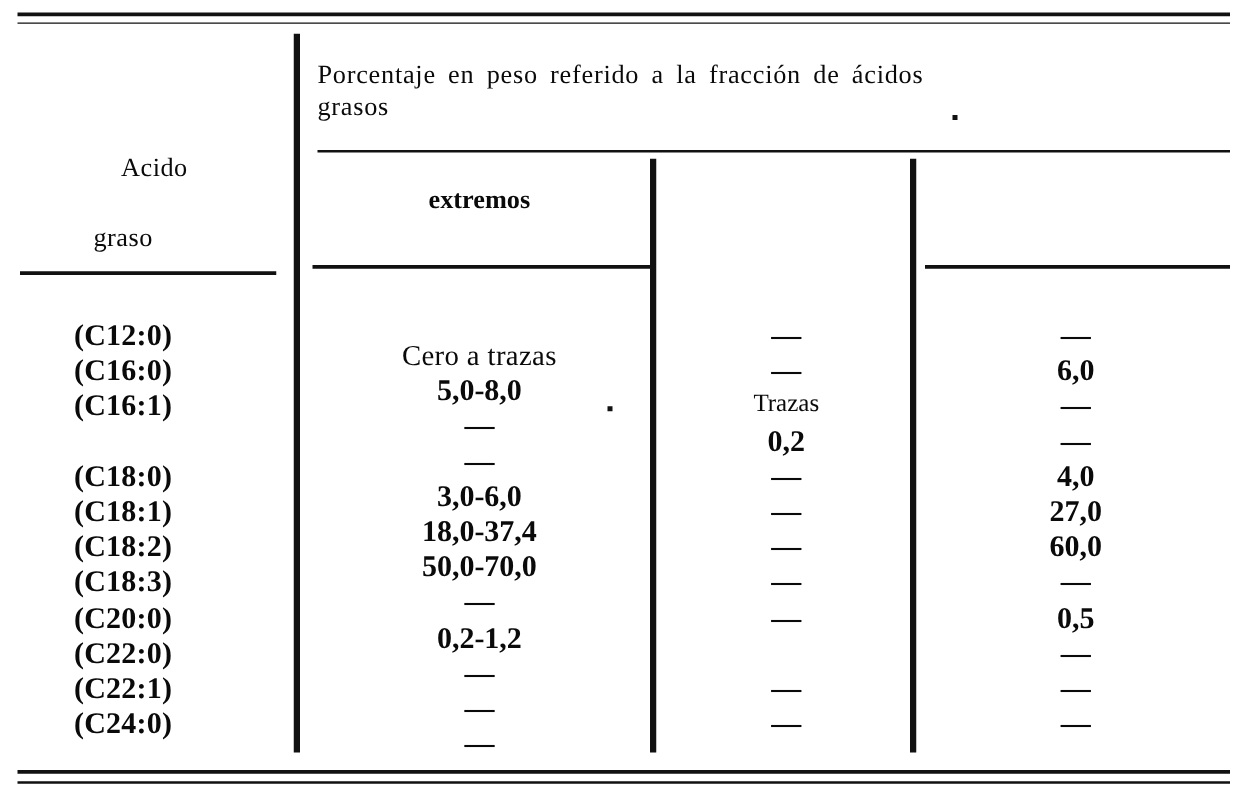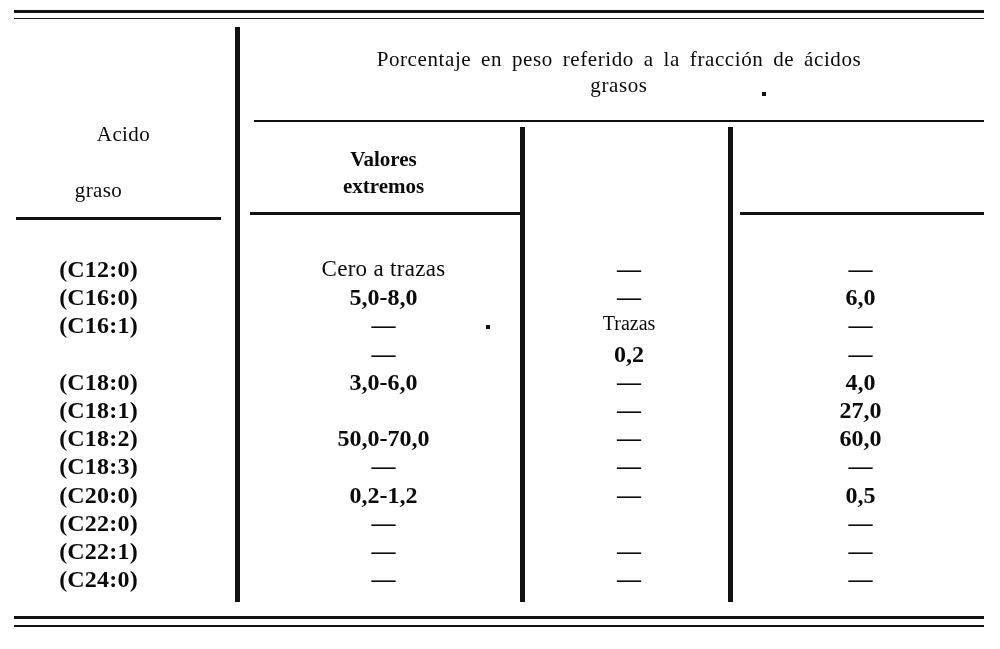--- a/index.html
+++ b/index.html
@@ -62,21 +62,21 @@
   .vrule.v1 { left: 221px; }
   .vrule.v2 { left: 506px; top: 103px; height: 475px; }
   .vrule.v3 { left: 714px; top: 103px; height: 475px; }
 
   
   .hdr-span {
     position: absolute;
     top: 22px;
     left: 240px;
     width: 730px;
-    text-align: center;
+    text-align: left;
     font-size: 21px;
     line-height: 1.25;
     letter-spacing: 0.6px;
     word-spacing: 4px;
   }
   .hdr-span .l2 { display: block; }
 
   .hdr-acid {
     position: absolute;
     top: 68px;
@@ -167,20 +167,21 @@
     width: 215px;
     text-align: center;
     padding-right: 46px;
     box-sizing: border-box;
     letter-spacing: 0.2px;
   }
   .cell.extreme {
     left: 232px;
     width: 275px;
     text-align: center;
+    margin-top: 16px;
   }
   .cell.mid {
     left: 515px;
     width: 200px;
     text-align: center;
   }
   .cell.typical {
     left: 723px;
     width: 247px;
     text-align: center;
@@ -220,21 +221,20 @@
       <span class="l2">grasos</span>
     </div>
     <div class="hr-span"></div>
 
     <div class="hdr-acid">
       <span class="ln1">Acido</span>
       <span class="ln2">graso</span>
     </div>
 
     <div class="hdr-extreme">
-      <span>Valores</span>
       <span>extremos</span>
     </div>
 
 
     <div class="hr-acid"></div>
     <div class="hr-extreme"></div>
     <div class="hr-typical"></div>
 
     <div class="rows">
 
@@ -267,20 +267,21 @@
 
       <div class="row r4">
         <div class="cell acid">(C18:0)</div>
         <div class="cell extreme">3,0-6,0</div>
         <div class="cell mid">—</div>
         <div class="cell typical">4,0</div>
       </div>
 
       <div class="row r5">
         <div class="cell acid">(C18:1)</div>
+        <div class="cell extreme">18,0-37,4</div>
         <div class="cell mid">—</div>
         <div class="cell typical">27,0</div>
       </div>
 
       <div class="row r6">
         <div class="cell acid">(C18:2)</div>
         <div class="cell extreme">50,0-70,0</div>
         <div class="cell mid">—</div>
         <div class="cell typical">60,0</div>
       </div>

